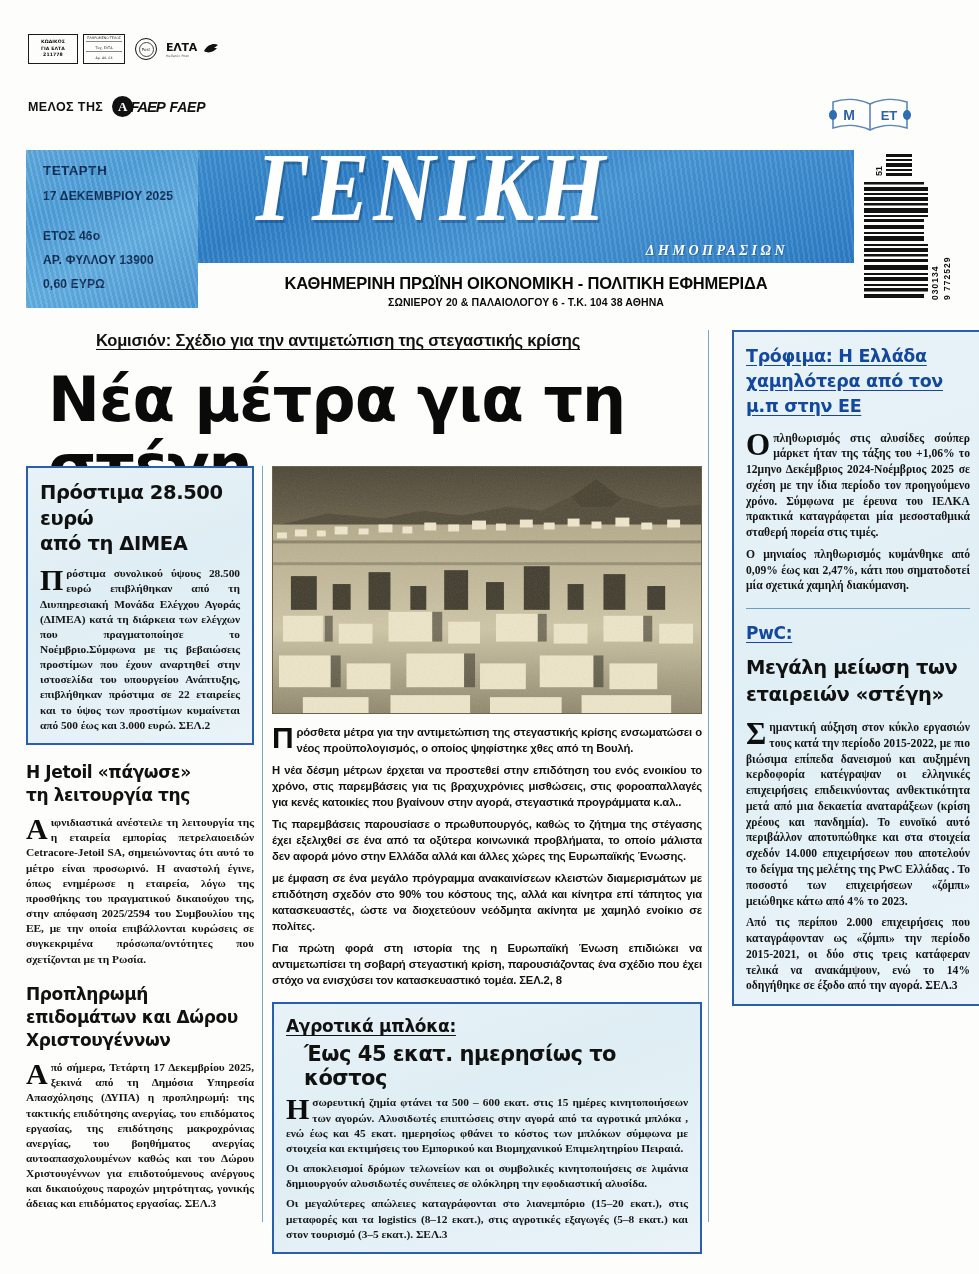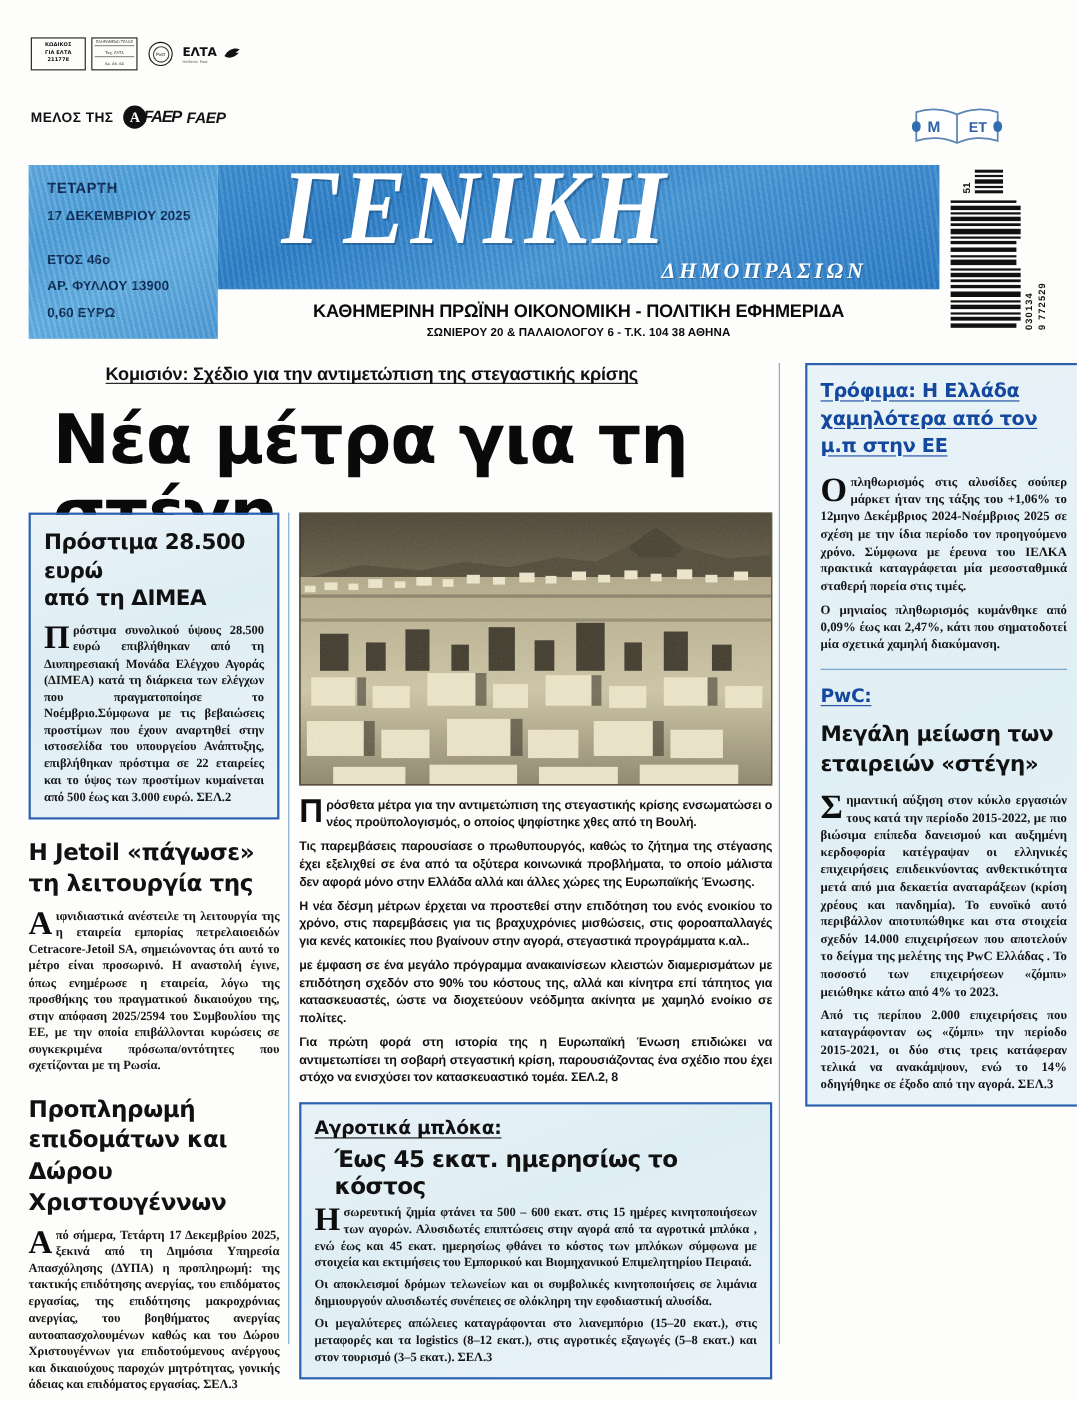--- a/index.html
+++ b/index.html
@@ -113,21 +113,21 @@
     font-size: 86px; font-weight: bold; font-style: italic;
     color: #ffffff; letter-spacing: 4px;
     text-shadow: 2px 2px 0 rgba(10,50,95,.35);
     transform: scaleY(1.12);
     white-space: nowrap;
     z-index: 2;
   }
   .gen-sub {
     position: absolute; right: 66px; bottom: 4px;
     font-family: "Liberation Serif", serif;
-    font-size: 20px; font-weight: bold; font-style: italic;
+    font-size: 14px; font-weight: bold; font-style: italic;
     color: #ffffff; letter-spacing: 3.5px; z-index: 2;
     text-shadow: 1px 1px 0 rgba(10,50,95,.3);
   }
   .sub-line1 {
     text-align: center; font-family: "Liberation Sans", sans-serif;
     font-size: 16.5px; font-weight: bold; color: #0a0a0a; margin-top: 11px; letter-spacing: -.2px;
   }
   .sub-line2 {
     text-align: center; font-family: "Liberation Sans", sans-serif;
     font-size: 10.5px; font-weight: bold; color: #0a0a0a; margin-top: 3px; letter-spacing: .1px;
@@ -191,21 +191,21 @@
   p.body .dropcap {
     float: left; font-family: "Liberation Serif", serif;
     font-size: 30px; font-weight: bold; line-height: .86;
     margin: 1px 3px 0 0; color: #0d0d0d;
   }
 
   
   .sec { margin-top: 16px; }
   .sec h2 {
     font-family: "DejaVu Sans", sans-serif;
-    font-size: 21px; font-weight: bold; color: #111;
+    font-size: 17px; font-weight: bold; color: #111;
     line-height: 1.36; letter-spacing: -.4px; margin-bottom: 8px;
   }
   .rule-v {
     position: absolute; left: 262px; top: 466px; width: 1.4px; height: 756px;
     background: #7aa6c9;
   }
   .rule-v2 {
     position: absolute; left: 708px; top: 330px; width: 1.4px; height: 892px;
     background: #7aa6c9;
   }
@@ -515,22 +515,22 @@
           <rect x="322" y="190" width="10" height="32"></rect>
         </g>
         <rect x="0" y="0" width="430" height="248" filter="url(#grain)" fill="#ffffff" opacity=".5"></rect>
       </svg>
     </div>
 
     <div class="lead">
       <p class="lead-p first">
         <span class="dropcap">Π</span><span>ρόσθετα μέτρα για την αντιμετώπιση της στεγαστικής κρίσης ενσωματώσει ο νέος προϋπολογισμός, ο οποίος ψηφίστηκε χθες από τη Βουλή.</span>
       </p>
+      <p class="lead-p">Η νέα δέσμη μέτρων έρχεται να προστεθεί στην επιδότηση του ενός ενοικίου το χρόνο, στις παρεμβάσεις για τις βραχυχρόνιες μισθώσεις, στις φοροαπαλλαγές για κενές κατοικίες που βγαίνουν στην αγορά, στεγαστικά προγράμματα κ.αλ..</p>
       <p class="lead-p">Τις παρεμβάσεις παρουσίασε ο πρωθυπουργός, καθώς το ζήτημα της στέγασης έχει εξελιχθεί σε ένα από τα οξύτερα κοινωνικά προβλήματα, το οποίο μάλιστα δεν αφορά μόνο στην Ελλάδα αλλά και άλλες χώρες της Ευρωπαϊκής Ένωσης.</p>
-      <p class="lead-p">Η νέα δέσμη μέτρων έρχεται να προστεθεί στην επιδότηση του ενός ενοικίου το χρόνο, στις παρεμβάσεις για τις βραχυχρόνιες μισθώσεις, στις φοροαπαλλαγές για κενές κατοικίες που βγαίνουν στην αγορά, στεγαστικά προγράμματα κ.αλ..</p>
       <p class="lead-p">με έμφαση σε ένα μεγάλο πρόγραμμα ανακαινίσεων κλειστών διαμερισμάτων με επιδότηση σχεδόν στο 90% του κόστους της, αλλά και κίνητρα επί τάπητος για κατασκευαστές, ώστε να διοχετεύουν νεόδμητα ακίνητα με χαμηλό ενοίκιο σε πολίτες.</p>
       <p class="lead-p">Για πρώτη φορά στη ιστορία της η Ευρωπαϊκή Ένωση επιδιώκει να αντιμετωπίσει τη σοβαρή στεγαστική κρίση, παρουσιάζοντας ένα σχέδιο που έχει στόχο να ενισχύσει τον κατασκευαστικό τομέα. ΣΕΛ.2, 8</p>
     </div>
 
     <div class="boxed agro">
       <div class="ktitle">Αγροτικά μπλόκα:</div>
       <div class="khead">Έως 45 εκατ. ημερησίως το κόστος</div>
       <p class="body">
         <span class="dropcap">Η</span><span>σωρευτική ζημία φτάνει τα 500 – 600 εκατ. στις 15 ημέρες κινητοποιήσεων των αγορών. Αλυσιδωτές επιπτώσεις στην αγορά από τα αγροτικά μπλόκα , ενώ έως και 45 εκατ. ημερησίως φθάνει το κόστος των μπλόκων σύμφωνα με στοιχεία και εκτιμήσεις του Εμπορικού και Βιομηχανικού Επιμελητηρίου Πειραιά.</span>
       </p>

